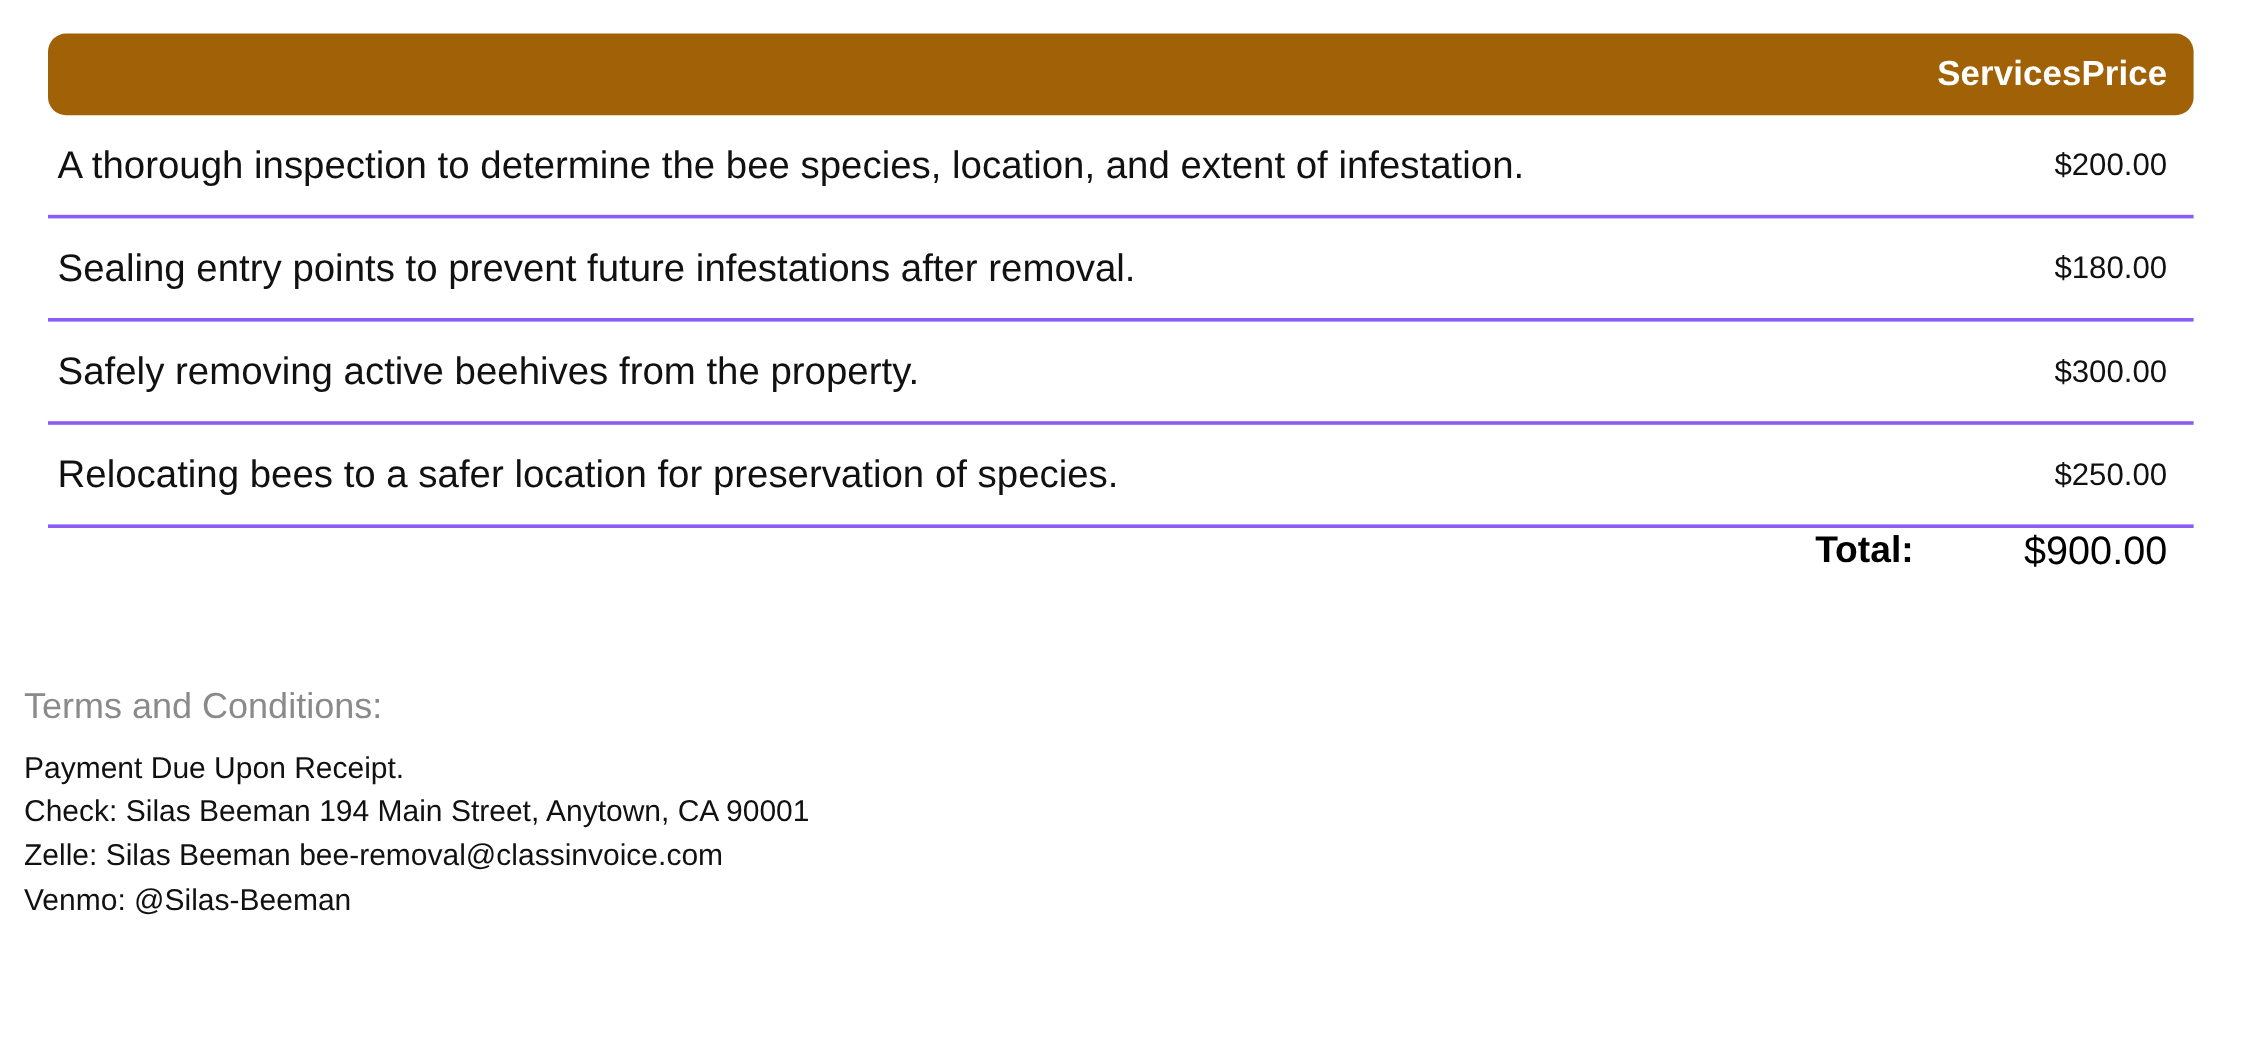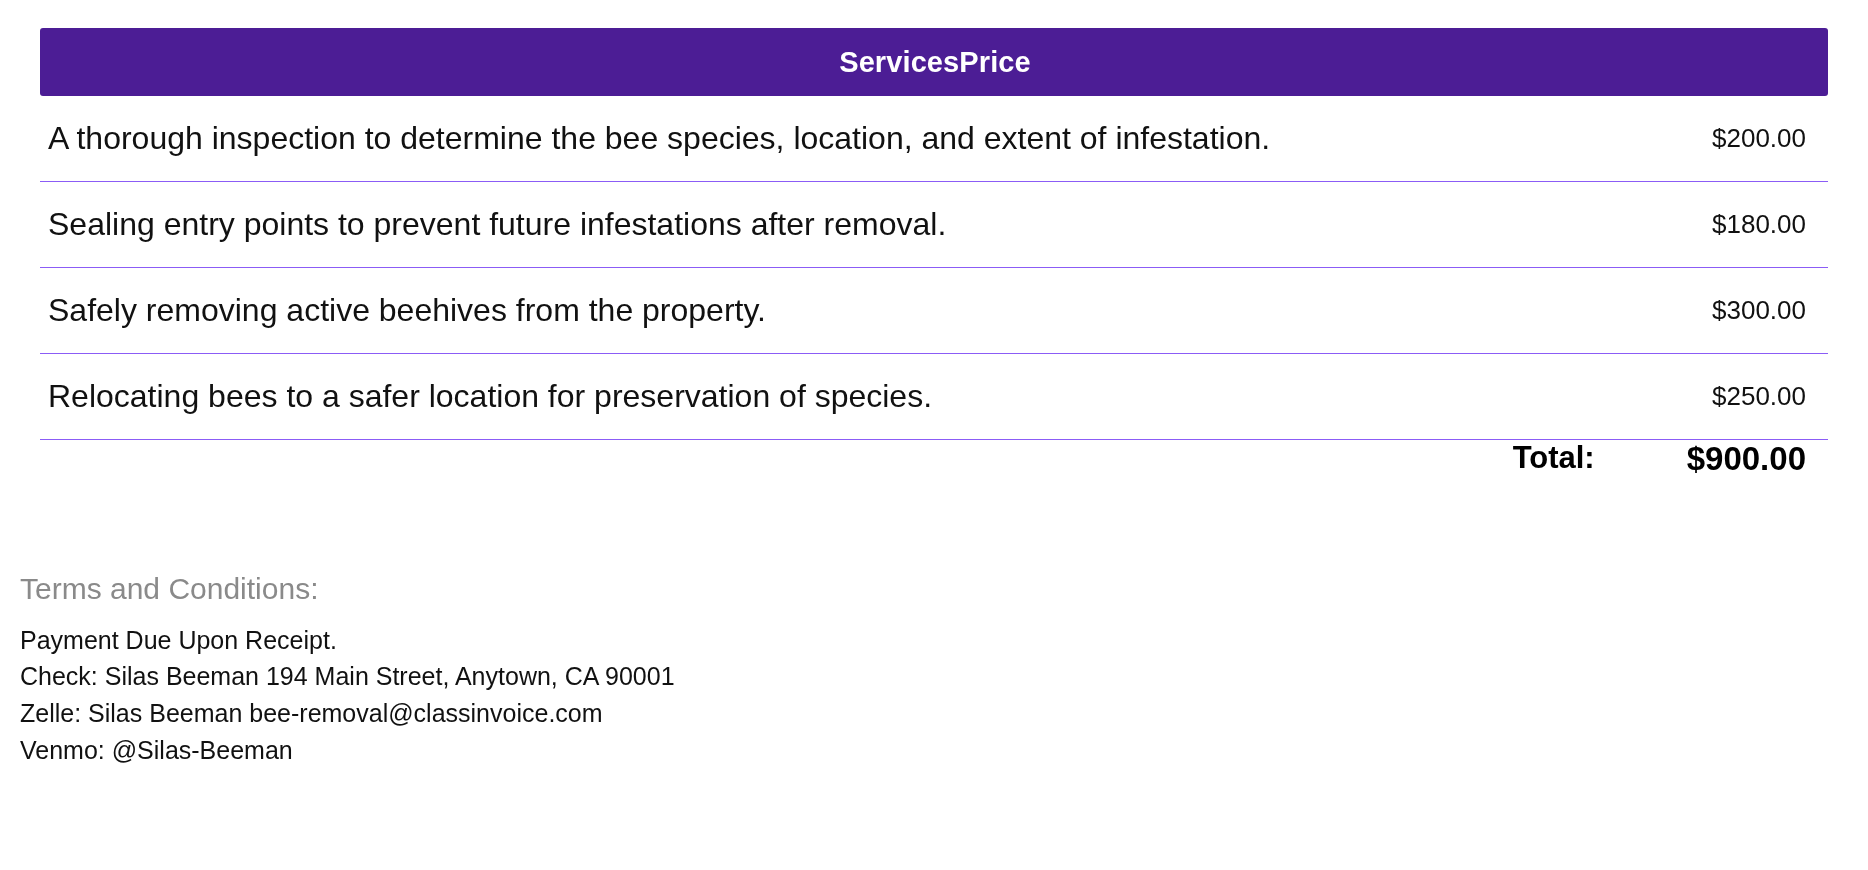--- a/index.html
+++ b/index.html
@@ -25,23 +25,23 @@
 
   
   .invoice-table {
     margin: 28px 40px 0 40px;
     width: calc(100% - 80px);
   }
 
   .table-header {
     display: flex;
     align-items: center;
-    justify-content: center;
-    background: #4c1d95;
-    border-radius: 3px;
+    justify-content: flex-end;
+    background: #a16207;
+    border-radius: 15px;
     height: 68px;
     padding: 0 22px 0 24px;
     box-sizing: border-box;
   }
   .table-header .th {
     color: #ffffff;
     font-size: 29px;
     font-weight: bold;
     letter-spacing: 0.1px;
     line-height: 1;
@@ -50,21 +50,21 @@
     text-align: right;
   }
 
   .table-row {
     display: flex;
     align-items: center;
     justify-content: flex-end;
     min-height: 86px;
     padding: 0 22px 0 8px;
     box-sizing: border-box;
-    border-bottom: 1px solid #8b5cf6;
+    border-bottom: 3px solid #8b5cf6;
   }
   .table-row:first-of-type {
     padding-top: 2px;
   }
   .cell-service {
     font-size: 32px;
     font-weight: 400;
     color: #111111;
     line-height: 1.2;
     flex: 1 1 auto;
@@ -89,21 +89,21 @@
     box-sizing: border-box;
   }
   .total-label {
     font-size: 31px;
     font-weight: bold;
     color: #000000;
     margin-right: 92px;
   }
   .total-value {
     font-size: 33px;
-    font-weight: bold;
+    font-weight: normal;
     color: #000000;
     white-space: nowrap;
   }
 
   
   .terms {
     margin: 50px 40px 0 20px;
   }
   .terms-title {
     font-size: 30px;

